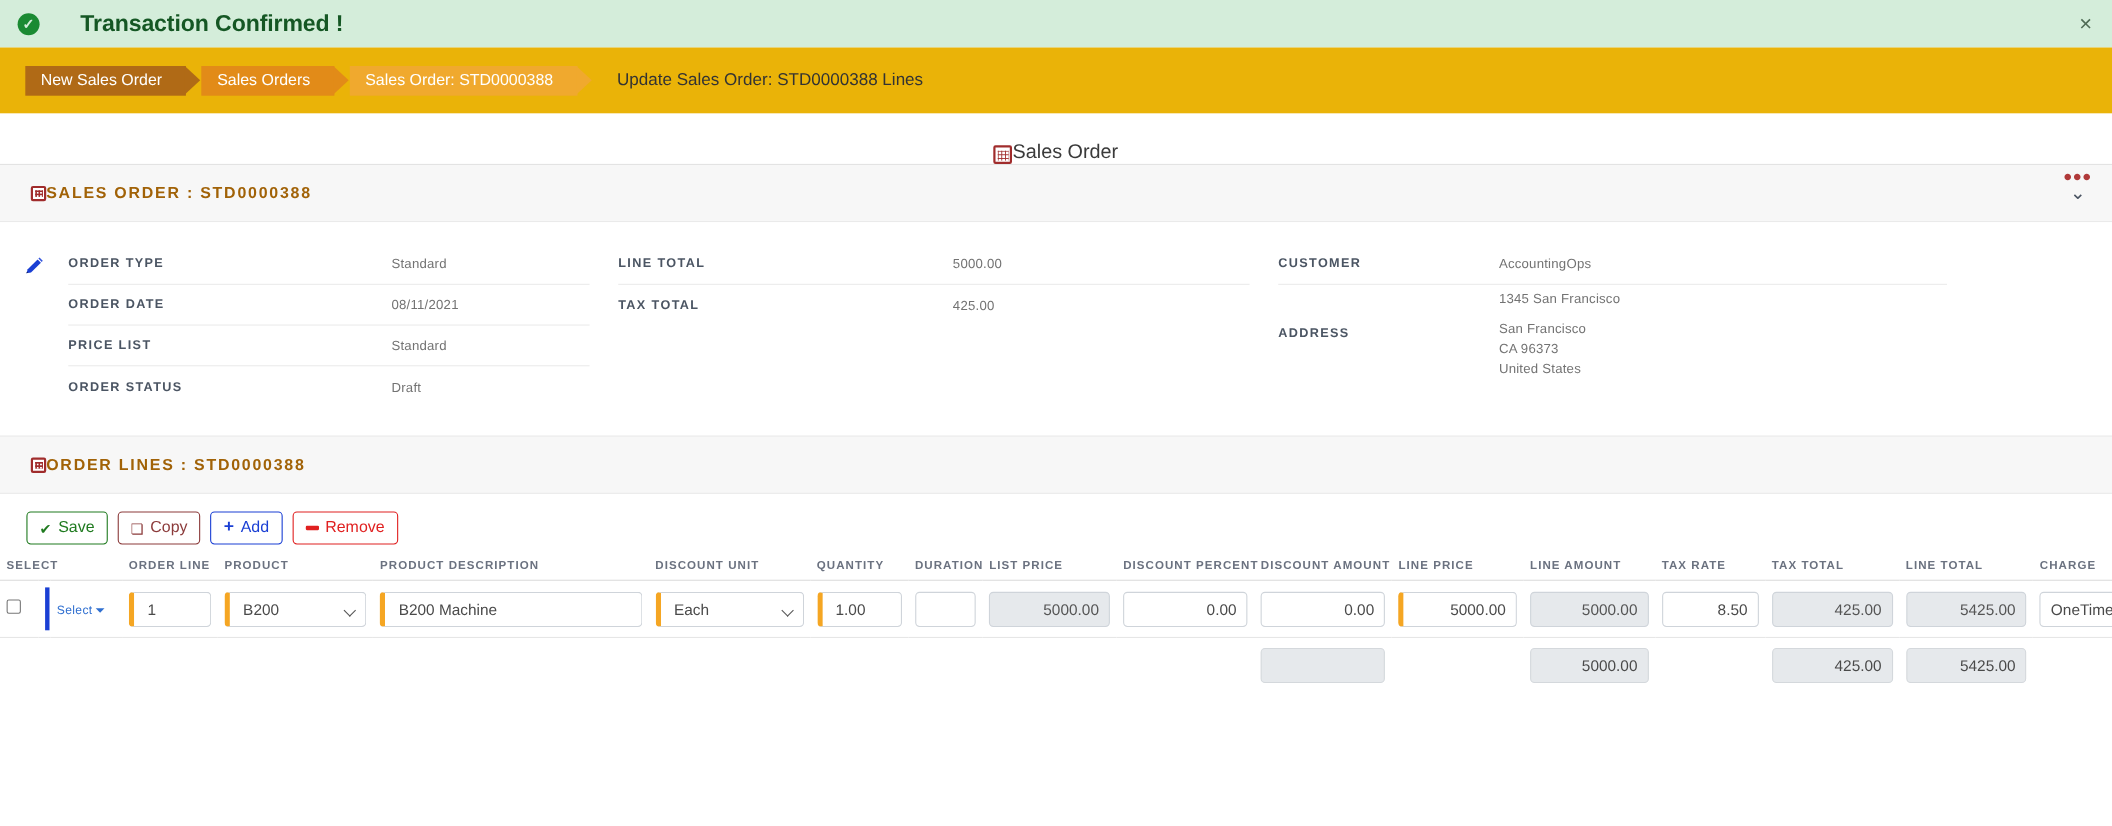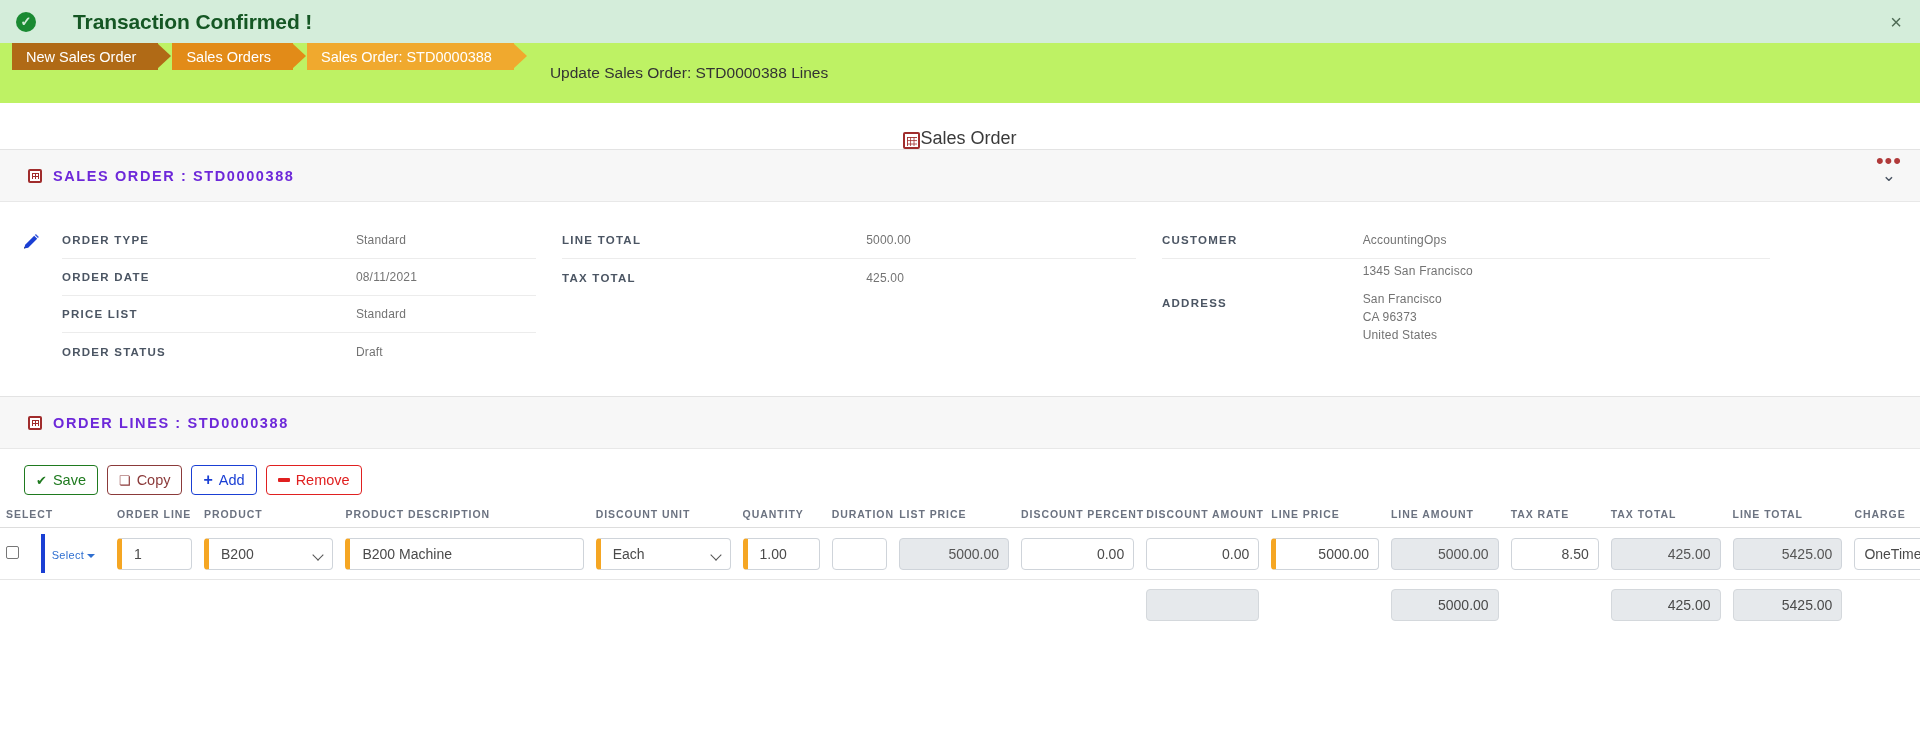--- a/index.html
+++ b/index.html
@@ -52,22 +52,23 @@
     font-size: 20px;
     color: #4f6b55;
     cursor: pointer;
     line-height: 1;
   }
 
   
   .crumbbar {
     height: 60px;
     display: flex;
-    padding-left: 12px;
-    background: #bef264;
+    align-items: center;
+    padding-left: 23px;
+    background: #eab308;
   }
   .crumbs { display: flex; align-items: stretch; height: 27px; }
   .crumb {
     position: relative;
     display: flex;
     align-items: center;
     color: #ffffff;
     font-size: 14.5px;
     padding: 0 22px 0 14px;
     white-space: nowrap;
@@ -143,25 +144,24 @@
   .panel { border-top: 1px solid #e3e3e3; }
   .panel-head {
     height: 52px;
     background: #f7f7f7;
     display: flex;
     align-items: center;
     padding: 0 24px 0 28px;
     border-bottom: 1px solid #e8e8e8;
   }
   .panel-head .ttl {
-    margin-left: 11px;
     font-size: 14.5px;
     font-weight: bold;
     letter-spacing: 1.6px;
-    color: #6d28d9;
+    color: #a16207;
   }
   .chev {
     margin-left: auto;
     color: #4b5563;
     font-size: 17px;
     cursor: pointer;
     line-height: 1;
   }
 
   

